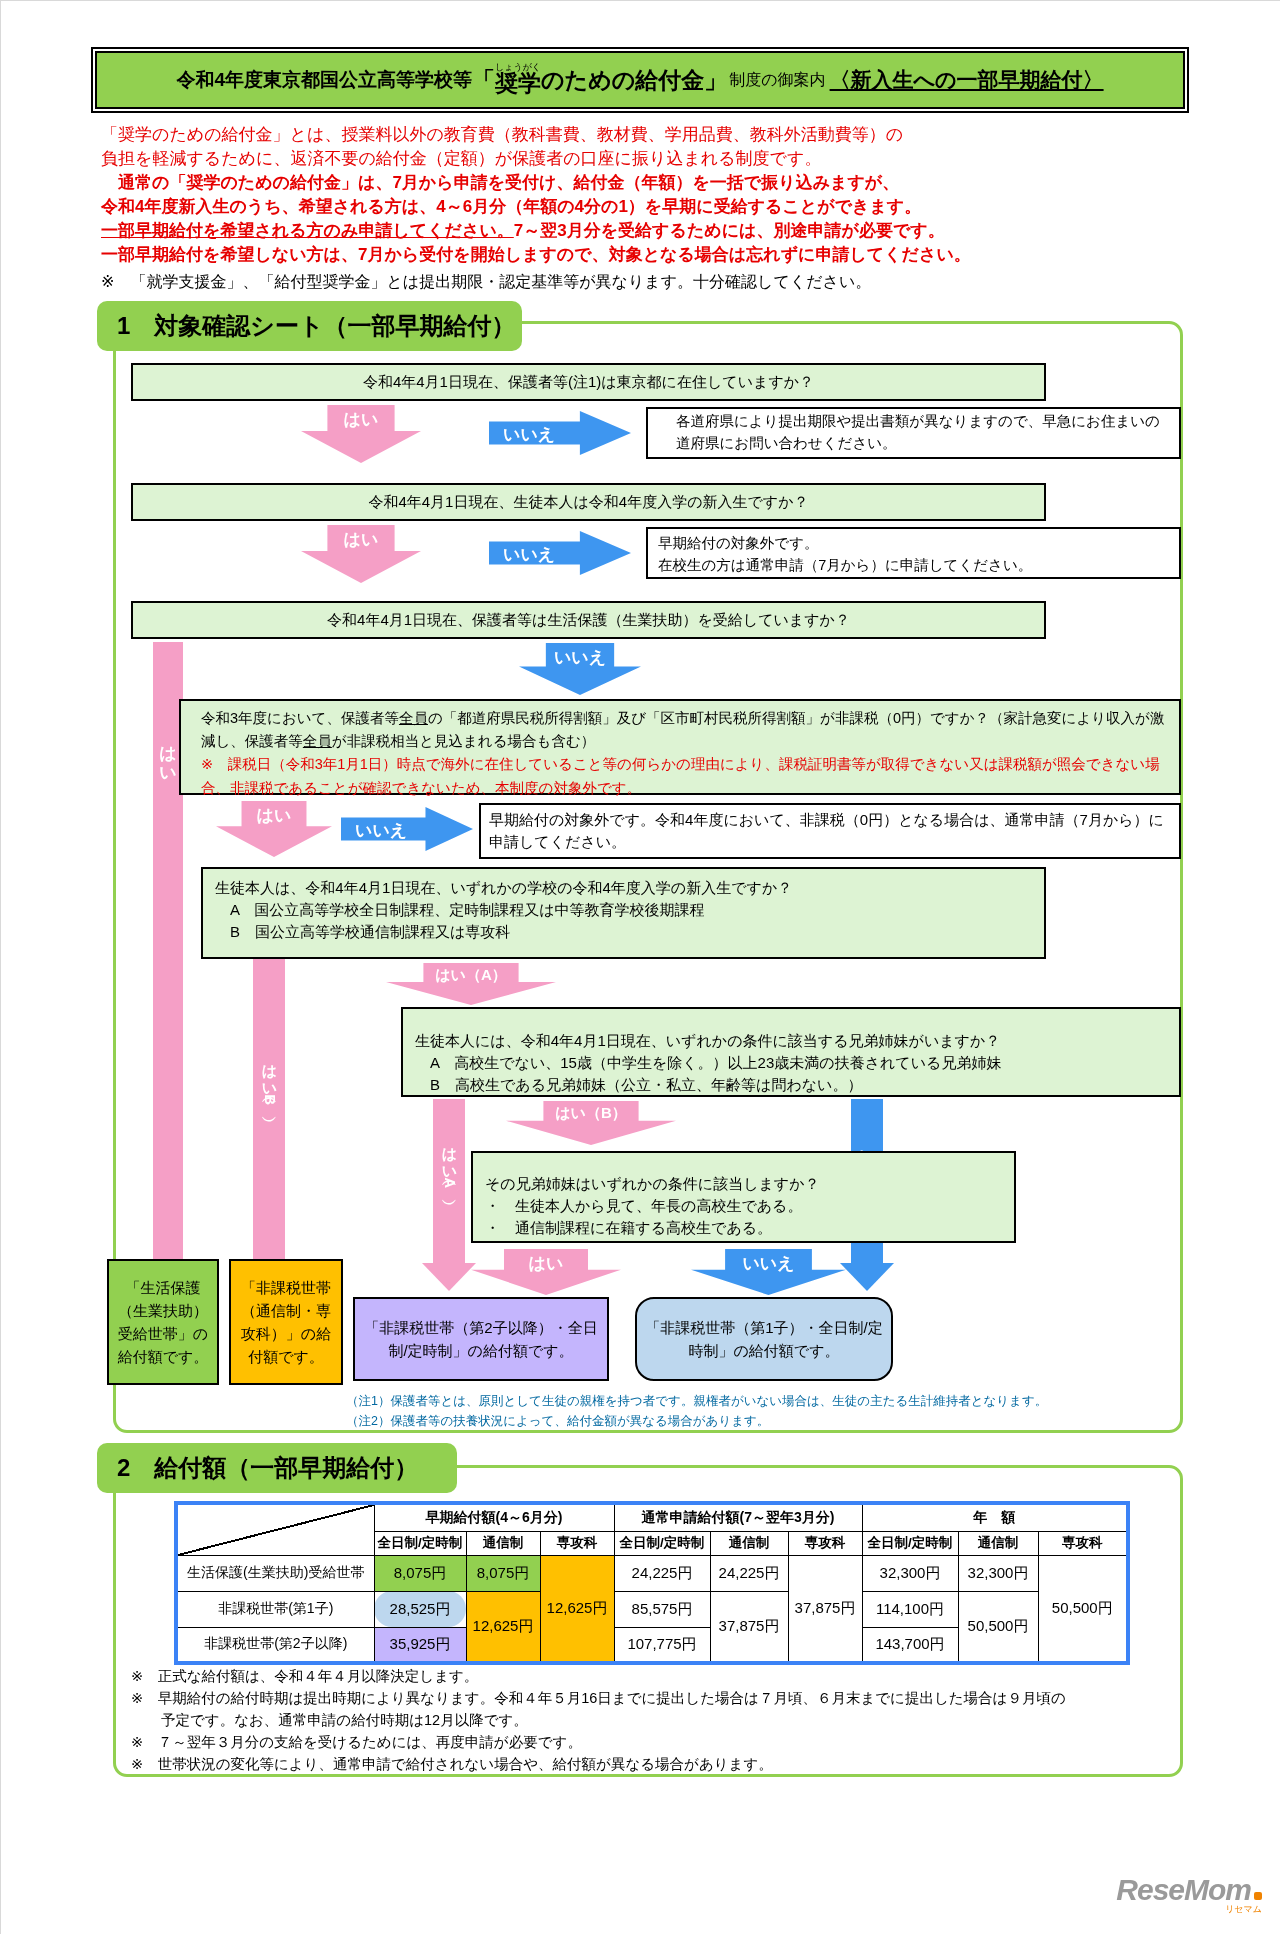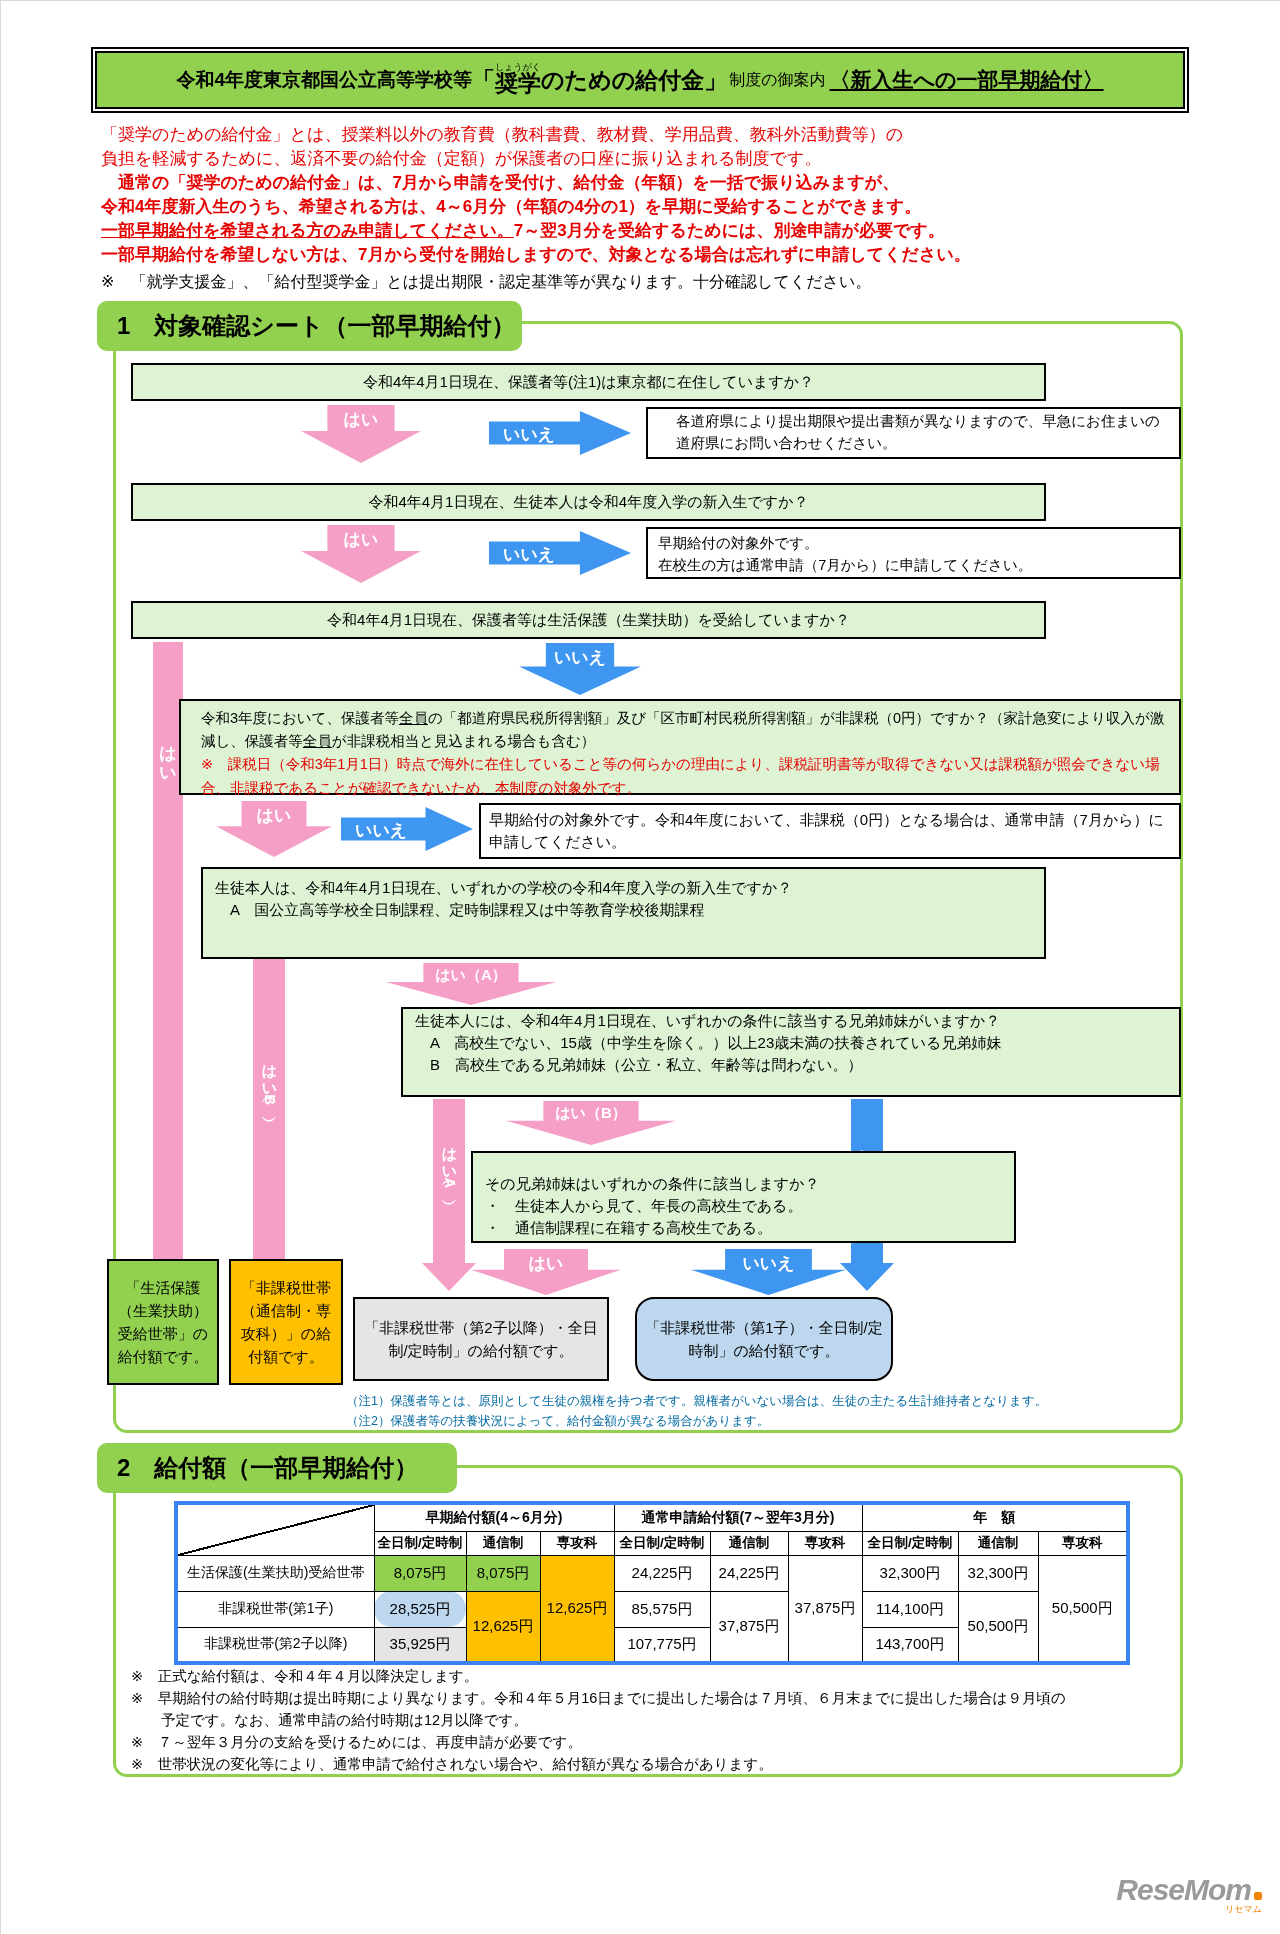--- a/index.html
+++ b/index.html
@@ -71,21 +71,21 @@
   table.grant { position:absolute; border-collapse:collapse; z-index:2; background:#fff; }
   table.grant th, table.grant td { border:1px solid #000; text-align:center; vertical-align:middle; }
   table.grant { border:4px solid #3b82f6;margin-left:47px; }
   table.grant .grp { font-size:14px; font-weight:400; height:28px; }
   table.grant .sub { font-size:13.5px; font-weight:400; height:24px; }
   table.grant .lbl { font-size:14px; height:36px; padding:0 4px; }
   table.grant .val { font-size:15px; }
   .diag { background-image:linear-gradient(to bottom right, transparent calc(50% - 1px), #000 calc(50% - 1px), #000 calc(50% + 1px), transparent calc(50% + 1px)); }
   .c-green { background:#92D050; }
   .c-blue  { background:#BDD7EE;border-radius:19px; }
-  .c-pink  { background:#e5e5e5; }
+  .c-pink  { background:#c4b5fd; }
   .c-orange{ background:#FFC000; }
 
   .tnotes { position:absolute; font-size:14.5px; line-height:22px; color:#000; }
   .tnotes .ind { padding-left:30px; }
 
   
   .logo { position:absolute; right:18px; bottom:18px; color:#9a9a9a; font-style:italic;
           font-weight:700; font-size:30px; letter-spacing:-1px; }
   .logo .dot { display:inline-block; width:8px; height:8px; background:#F08300; border-radius:2px;
                margin-left:3px; }
@@ -159,32 +159,33 @@
       <div class="arr-label">はい</div>
     </div>
   <div class="arr-right blue" style="left:340px; top:806px; width:132px; height:44px;">
       <div class="arr-label">いいえ</div>
     </div>
   <div class="rb" style="left:478px; top:802px; width:702px; height:56px; font-size:15px; text-align:left;">早期給付の対象外です。令和4年度において、非課税（0円）となる場合は、通常申請（7月から）に申請してください。</div>
 
   <div class="q left" style="left:200px; top:866px; width:845px; height:92px; padding-top:8px;">
     <div>生徒本人は、令和4年4月1日現在、いずれかの学校の令和4年度入学の新入生ですか？</div>
     <div>　A　国公立高等学校全日制課程、定時制課程又は中等教育学校後期課程</div>
+    <div>　B　国公立高等学校通信制課程又は専攻科</div>
   </div>
 
   <div class="vbar pink" style="left:252px; top:958px; width:32px; height:303px;">
     <div class="stem" style="height:303px;"></div>
     <div class="vtxt" style="top:95px; font-size:15px;">はい（B）</div>
   </div>
 
   <div class="arr-down pink" style="left:385px; top:962px; width:170px; height:42px;">
       <div class="arr-label" style="font-size:15px;">はい（A）</div>
     </div>
 
-  <div class="q left" style="left:400px; top:1006px; width:780px; height:90px; padding-top:1px;">
+  <div class="q left" style="left:400px; top:1006px; width:780px; height:90px; padding-top:21px;">
     <div>生徒本人には、令和4年4月1日現在、いずれかの条件に該当する兄弟姉妹がいますか？</div>
     <div>　A　高校生でない、15歳（中学生を除く。）以上23歳未満の扶養されている兄弟姉妹</div>
     <div>　B　高校生である兄弟姉妹（公立・私立、年齢等は問わない。）</div>
   </div>
 
   <div class="vbar pink" style="left:432px; top:1098px; width:32px; height:192px;">
     <div class="stem" style="height:164px;"></div>
     <div class="head" style="top:164px; border-left:27px solid transparent; border-right:27px solid transparent; border-top:28px solid #F59FC6;"></div>
     <div class="vtxt" style="top:38px; font-size:15px;">はい（A）</div>
   </div>

